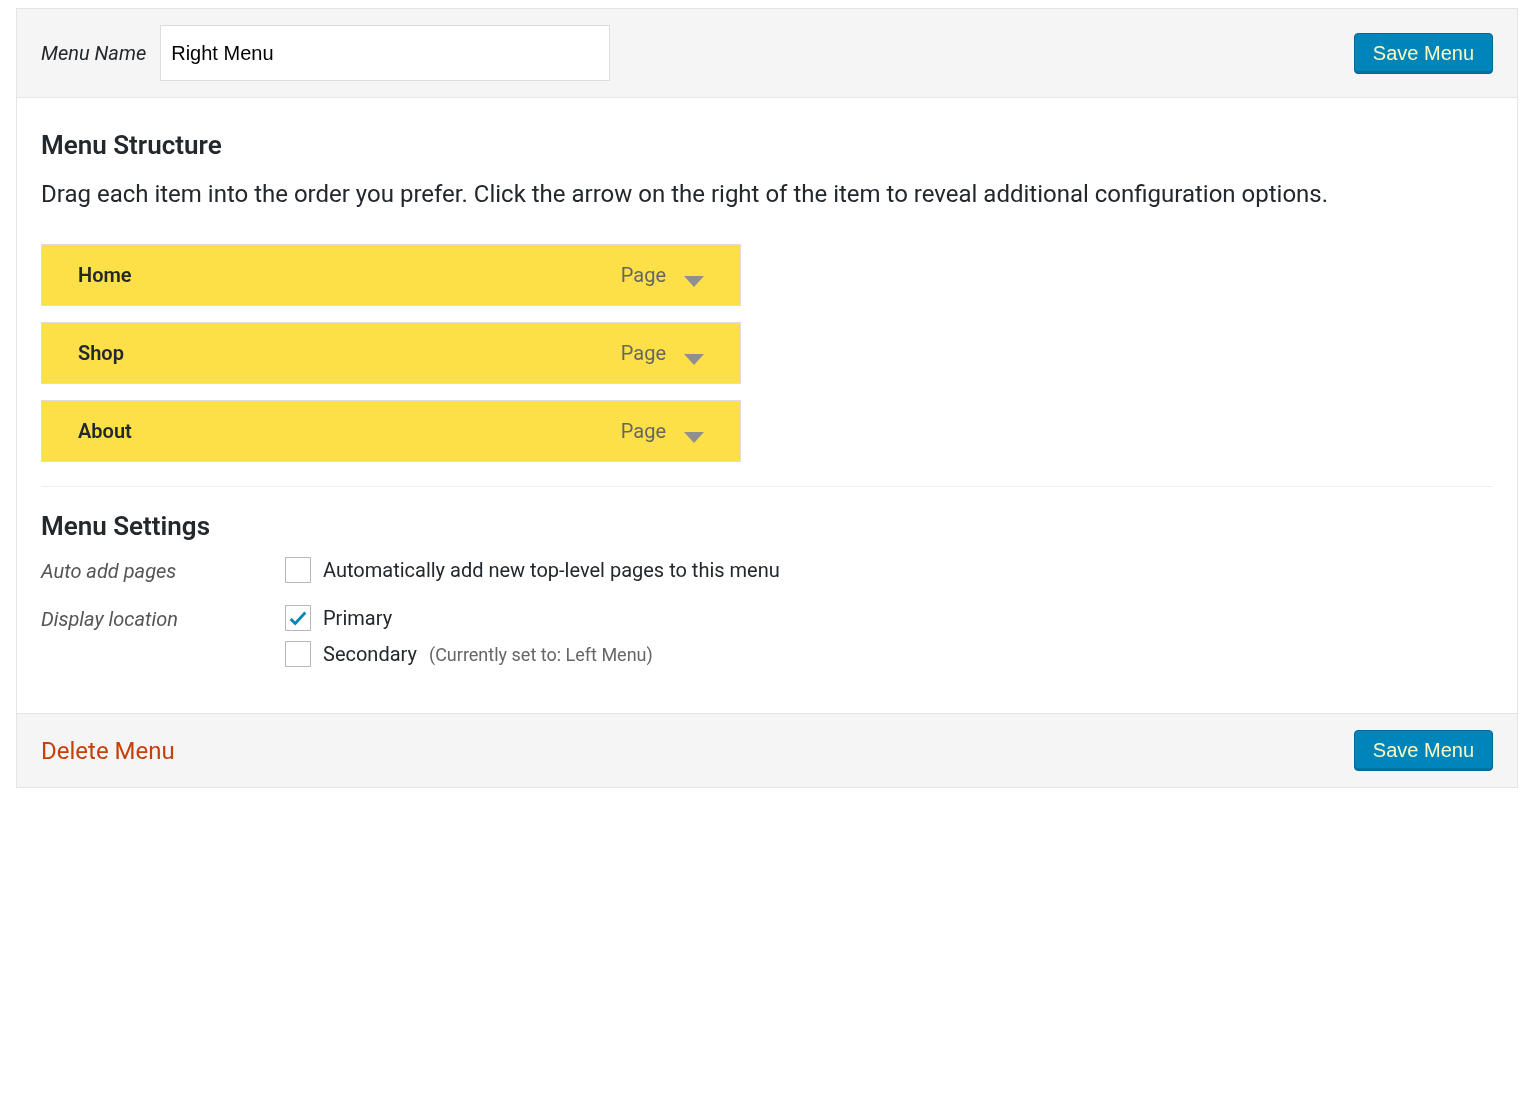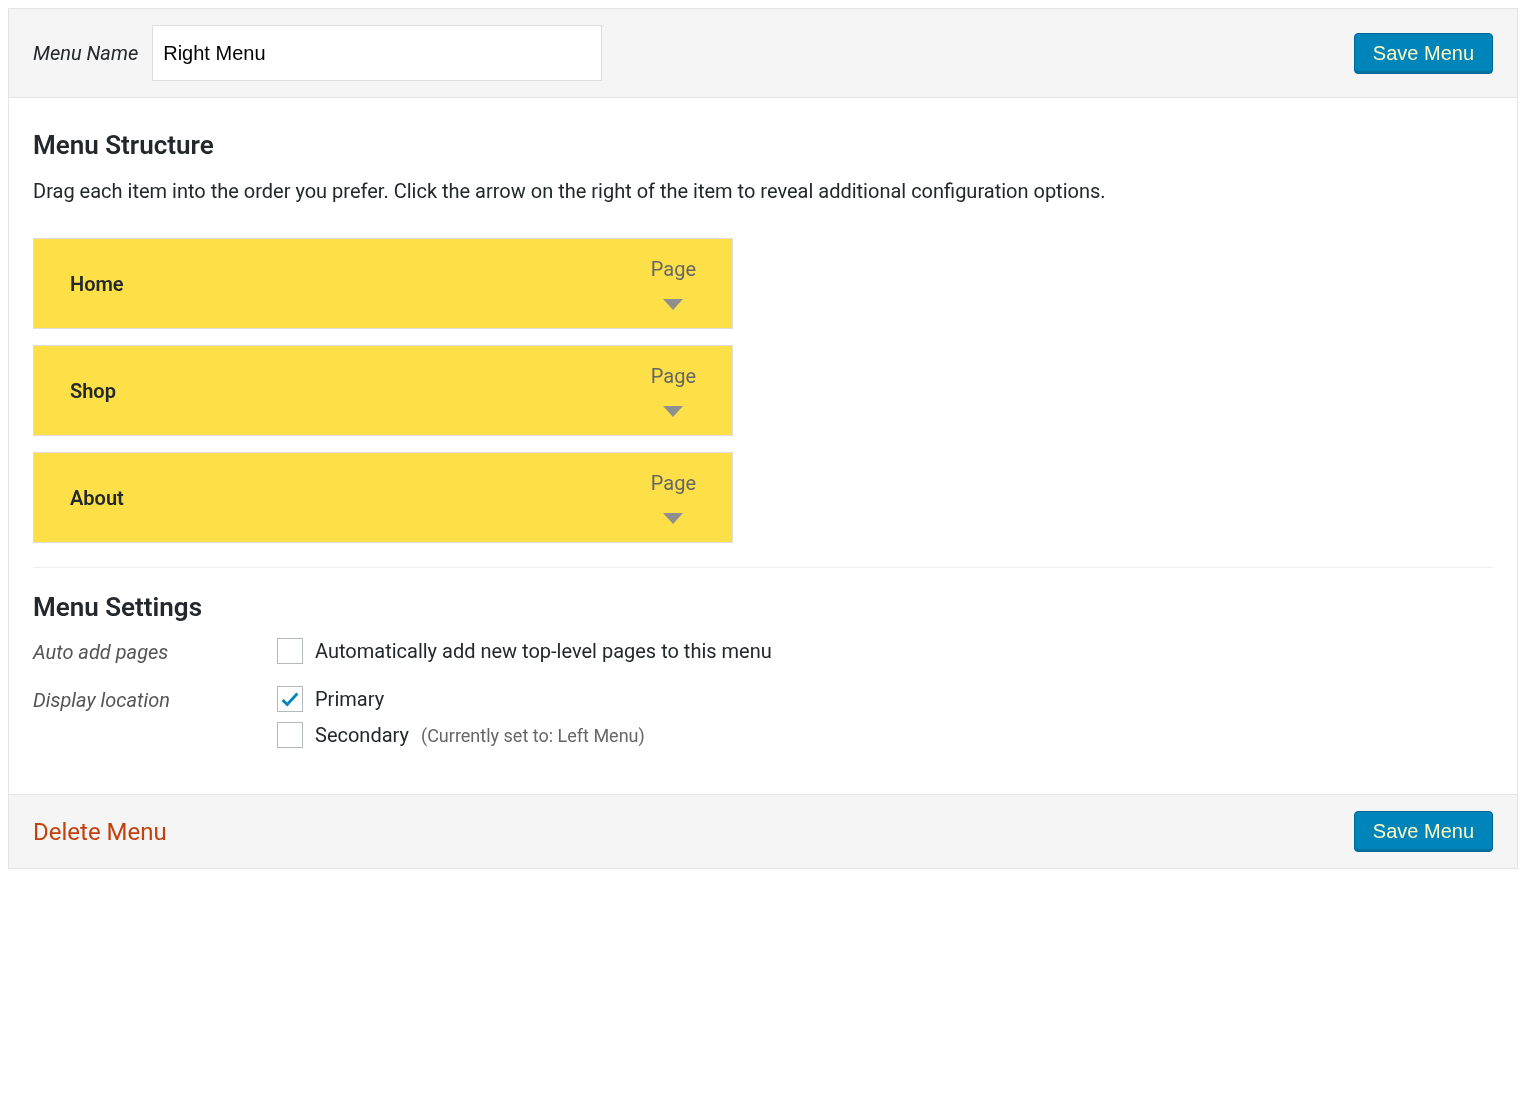--- a/index.html
+++ b/index.html
@@ -5,20 +5,21 @@
     * { box-sizing: border-box; margin: 0; padding: 0; }
     body {
       font-family: -apple-system, BlinkMacSystemFont, "Segoe UI", Roboto, Helvetica, Arial, sans-serif;
       background: #fff;
       padding: 8px;
       color: #23282d;
     }
     .panel {
       border: 1px solid #e5e5e5;
       background: #fff;
+      margin-left: 8px;
     }
     .panel-header, .panel-footer {
       background: #f5f5f5;
       padding: 16px 24px;
       display: flex;
       align-items: center;
       justify-content: space-between;
     }
     .panel-header { border-bottom: 1px solid #e5e5e5; }
     .panel-footer { border-top: 1px solid #e5e5e5; }
@@ -42,38 +43,38 @@
     }
     .panel-body { padding: 24px; }
     .section-title {
       font-size: 26px;
       font-weight: 600;
       margin-bottom: 16px;
       margin-top: 8px;
       color: #23282d;
     }
     .helper-text {
-      font-size: 20px;
+      font-size: 24px;
       color: #23282d;
       line-height: 1.5;
       margin-bottom: 32px;
     }
     .menu-items { width: 700px; }
     .menu-item {
       border: 1px solid #ddd;
       background: #fde047;
       display: flex;
       align-items: center;
       justify-content: space-between;
       padding: 18px 36px;
       margin-bottom: 16px;
       cursor: move;
     }
     .menu-item-title { font-size: 20px; font-weight: 600; color: #23282d; }
-    .menu-item-right { display: flex; align-items: center; gap: 18px; color: #666; font-size: 20px; flex-direction: column; }
+    .menu-item-right { display: flex; align-items: flex-end; gap: 18px; color: #666; font-size: 20px; }
     .arrow-down-icon {
       width: 0; height: 0;
       border-left: 10px solid transparent;
       border-right: 10px solid transparent;
       border-top: 11px solid #8f8f8f;
     }
     .divider { border: none; border-top: 1px solid #eee; margin: 24px 0; }
     .settings-row { display: flex; align-items: flex-start; margin-bottom: 12px; }
     .settings-label {
       width: 244px;

